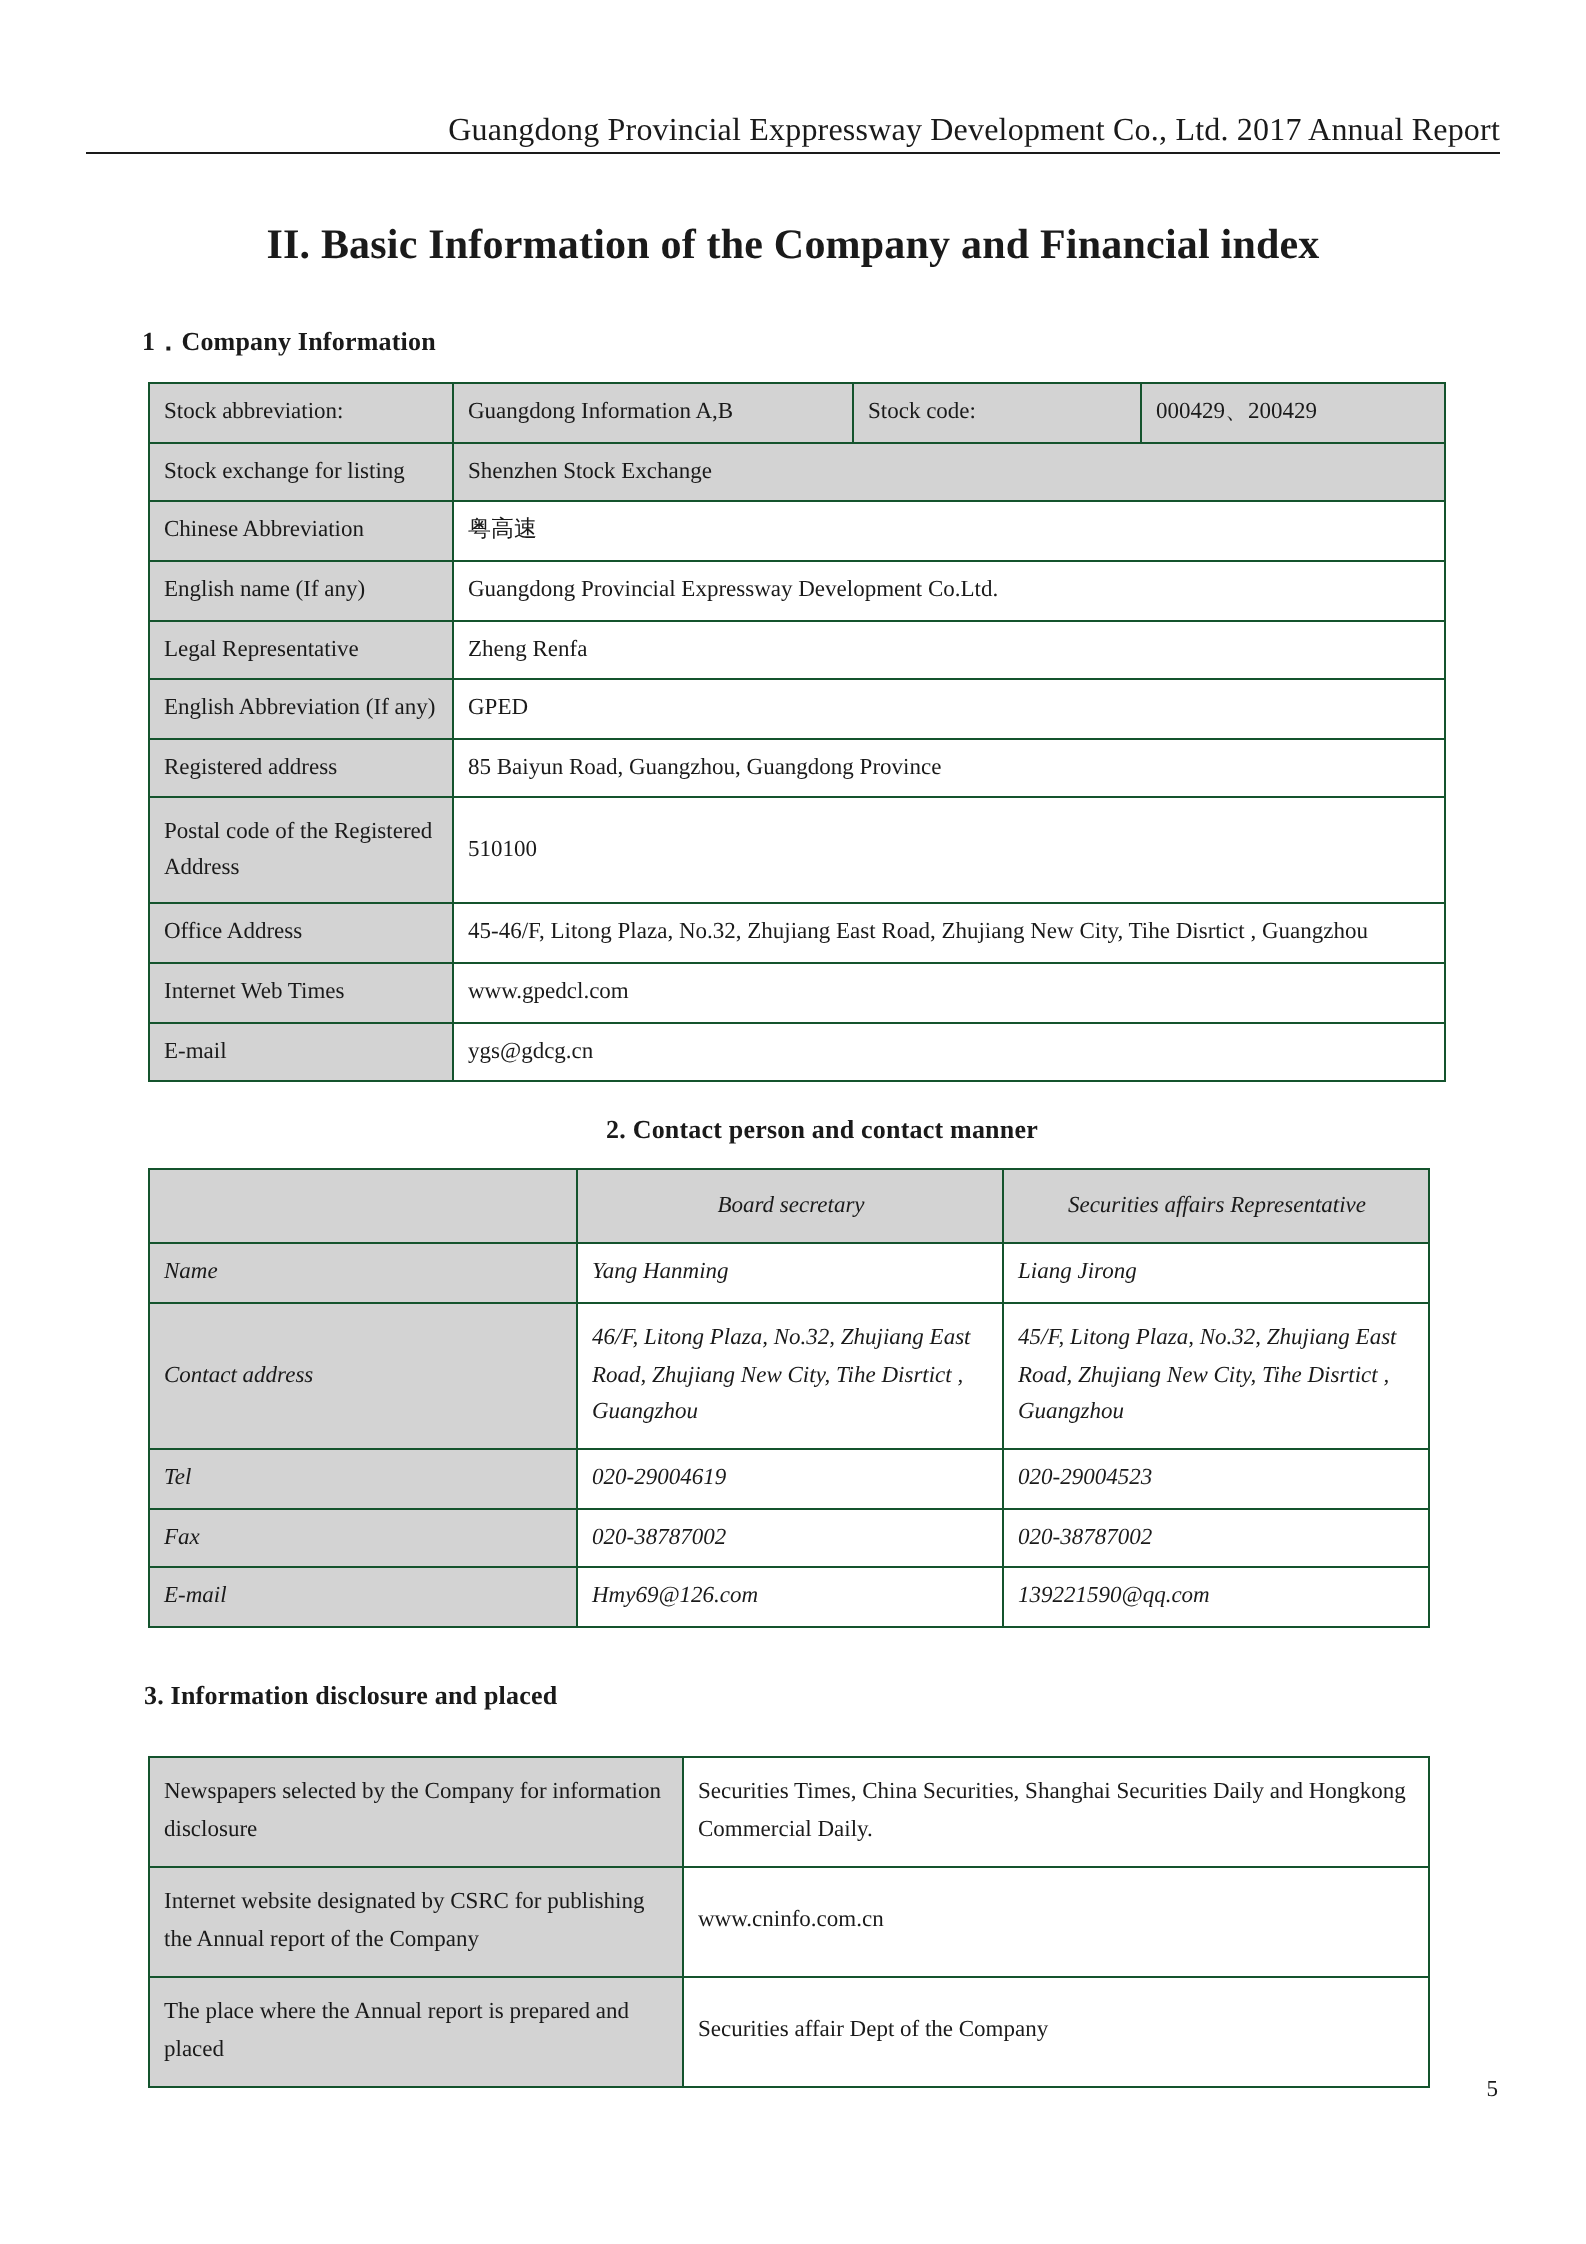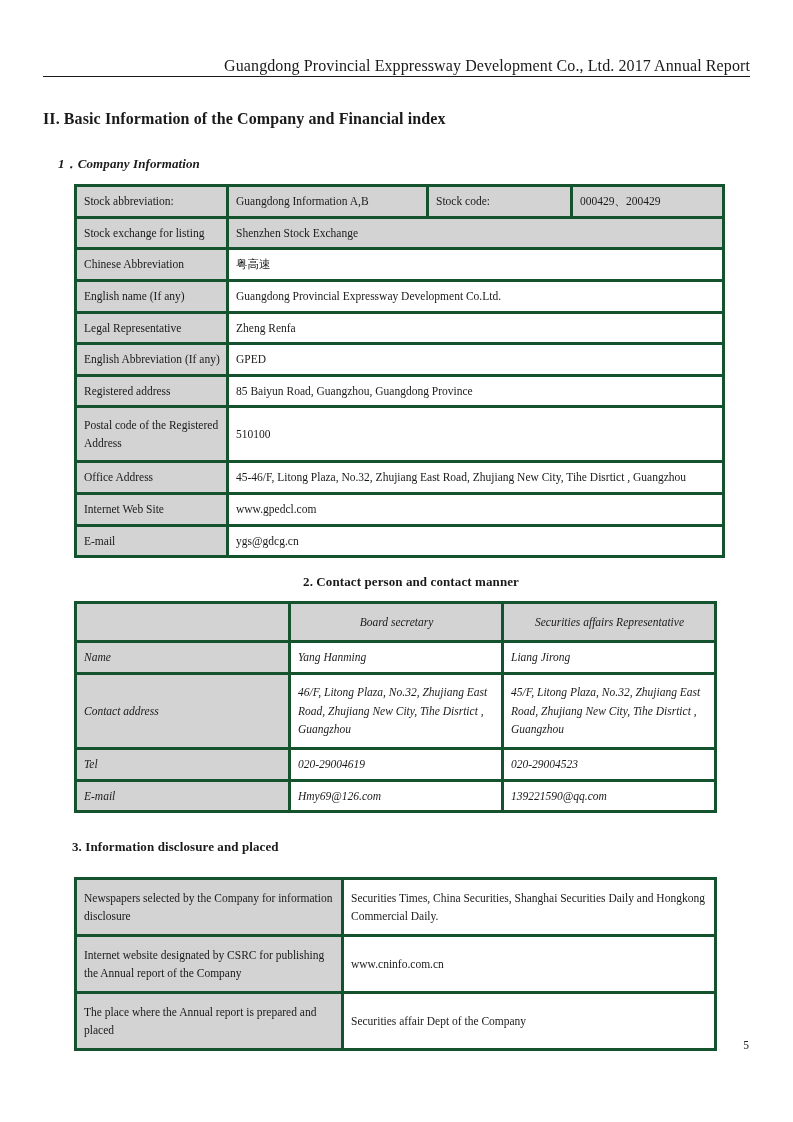--- a/index.html
+++ b/index.html
@@ -42,46 +42,47 @@
 
   
   .content {
     position: absolute;
     left: 43px;
     top: 96px;
     width: 707px;
   }
 
   .doc-title {
-    font-size: 16px;
+    text-align: center;
+    font-size: 21px;
     font-weight: bold;
     margin: 14px 0 0 0;
     letter-spacing: 0.1px;
   }
 
   .section-heading {
     font-size: 13px;
     font-weight: bold;
     margin: 0;
     letter-spacing: 0.1px;
   }
 
-  .h1-pos { margin-top: 27px; margin-left: 15px; font-style: italic; }
+  .h1-pos { margin-top: 27px; margin-left: 28px; }
   .h2-pos { margin-top: 16px; margin-left: 29px; text-align: center; }
   .h3-pos { margin-top: 26px; margin-left: 29px; }
 
   
   table {
     border-collapse: collapse;
     table-layout: fixed;
     font-size: 11.5px;
     color: #1a1a1a;
   }
   td {
-    border: 3px solid #14532d;
+    border: 1px solid #14532d;
     padding: 5px 6px 5px 7px;
     vertical-align: middle;
     line-height: 1.62;
     word-wrap: break-word;
     overflow-wrap: break-word;
   }
   .gray { background: #d3d3d3; }
   .white { background: #ffffff; }
   .ctr { text-align: center; }
 
@@ -185,21 +186,21 @@
         </tr>
         <tr>
           <td class="gray tall-cell">Postal code of the Registered Address</td>
           <td class="white tall-cell" colspan="3">510100</td>
         </tr>
         <tr>
           <td class="gray">Office Address</td>
           <td class="white" colspan="3">45-46/F, Litong Plaza, No.32, Zhujiang East Road, Zhujiang New City, Tihe Disrtict , Guangzhou</td>
         </tr>
         <tr>
-          <td class="gray">Internet Web Site</td>
+          <td class="gray">Internet Web Times</td>
           <td class="white" colspan="3">www.gpedcl.com</td>
         </tr>
         <tr>
           <td class="gray">E-mail</td>
           <td class="white" colspan="3">ygs@gdcg.cn</td>
         </tr>
       </tbody>
     </table>
 
     <h2 class="section-heading h2-pos">2. Contact person and contact manner</h2>
@@ -225,20 +226,25 @@
           <td class="gray addr-cell">Contact address</td>
           <td class="white addr-cell">46/F, Litong Plaza, No.32, Zhujiang East Road, Zhujiang New City, Tihe Disrtict , Guangzhou</td>
           <td class="white addr-cell">45/F, Litong Plaza, No.32, Zhujiang East Road, Zhujiang New City, Tihe Disrtict , Guangzhou</td>
         </tr>
         <tr>
           <td class="gray">Tel</td>
           <td class="white">020-29004619</td>
           <td class="white">020-29004523</td>
         </tr>
         <tr>
+          <td class="gray">Fax</td>
+          <td class="white">020-38787002</td>
+          <td class="white">020-38787002</td>
+        </tr>
+        <tr>
           <td class="gray">E-mail</td>
           <td class="white">Hmy69@126.com</td>
           <td class="white">139221590@qq.com</td>
         </tr>
       </tbody>
     </table>
 
     <h2 class="section-heading h3-pos">3. Information disclosure and placed</h2>
 
     <table class="tbl-disclosure">

